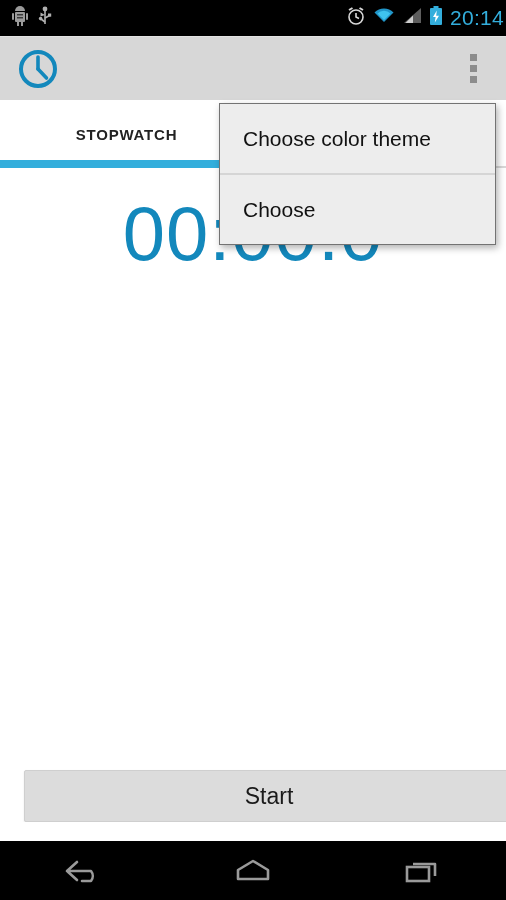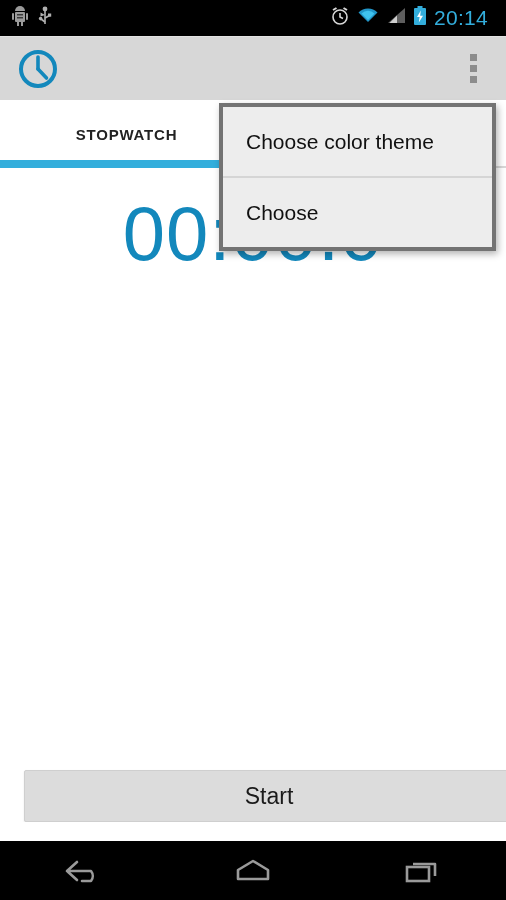--- a/index.html
+++ b/index.html
@@ -16,21 +16,21 @@
   }
 
   
   #status-bar {
     position:absolute; top:0; left:0;
     width:506px; height:36px;
     background:#000000;
     display:flex; align-items:center;
   }
   .sb-left { display:flex; align-items:center; gap:10px; padding-left:12px; }
-  .sb-right { margin-left:auto; display:flex; align-items:center; gap:7px; padding-right:18px; }
+  .sb-right { margin-left:auto; display:flex; align-items:center; gap:7px; padding-right:2px; }
   .sb-clock-time {
     color:#33AEDC; font-size:21px; letter-spacing:0.3px;
     font-family:"Liberation Sans", sans-serif;
   }
 
   
   #action-bar {
     position:absolute; top:36px; left:0;
     width:506px; height:64px;
     background:#D7D7D7;
@@ -118,21 +118,21 @@
     position:absolute; left:0; top:822px;
     width:506px; height:19px;
     background:#FFFFFF;
   }
 
   
   #popup-menu {
     position:absolute; left:219px; top:103px;
     width:277px;
     background:#EDEDED;
-    border:4px solid #737373;
+    border:1px solid #737373;
     box-shadow:2px 3px 7px rgba(0,0,0,0.30);
     z-index:50;
   }
   .menu-item {
     height:69px;
     display:flex; align-items:center;
     padding-left:23px;
     font-size:21px; color:#111111;
     cursor:pointer;
     background:#EDEDED;

